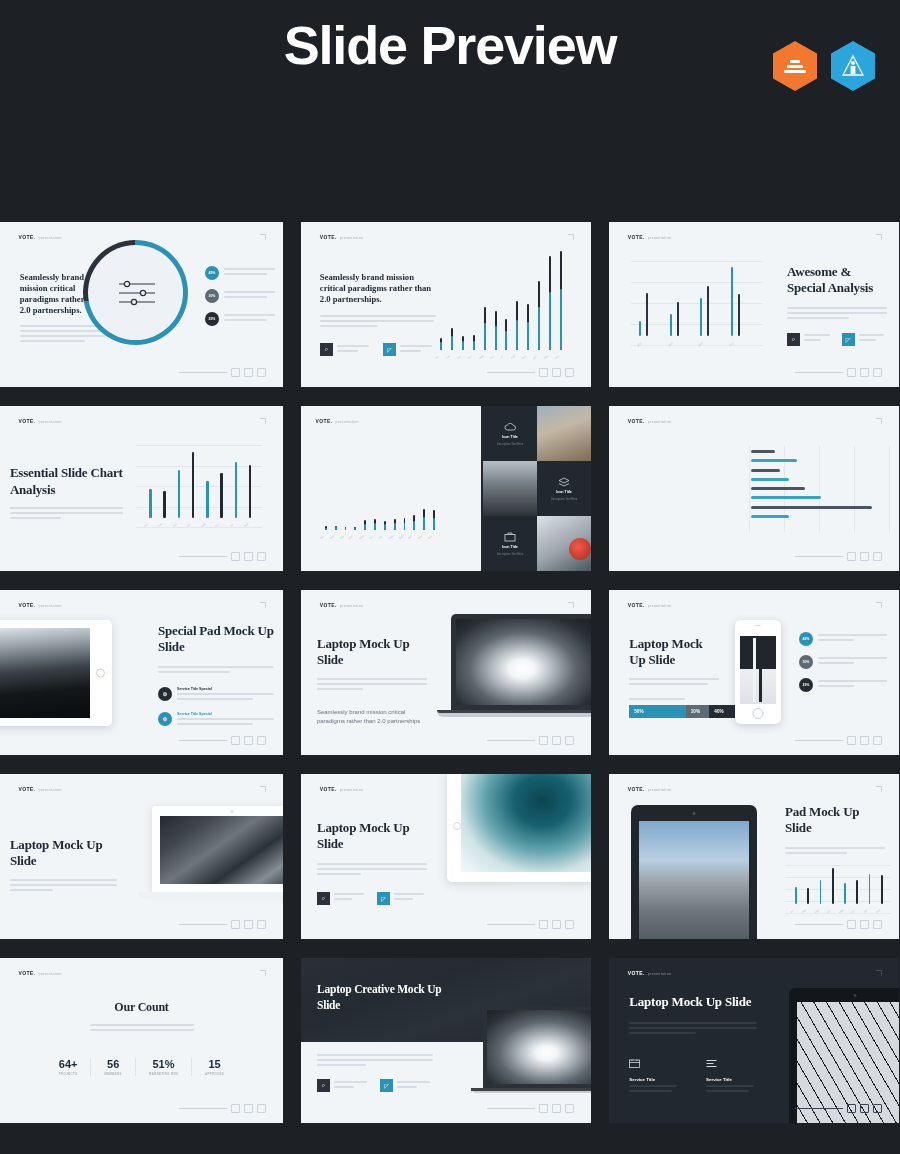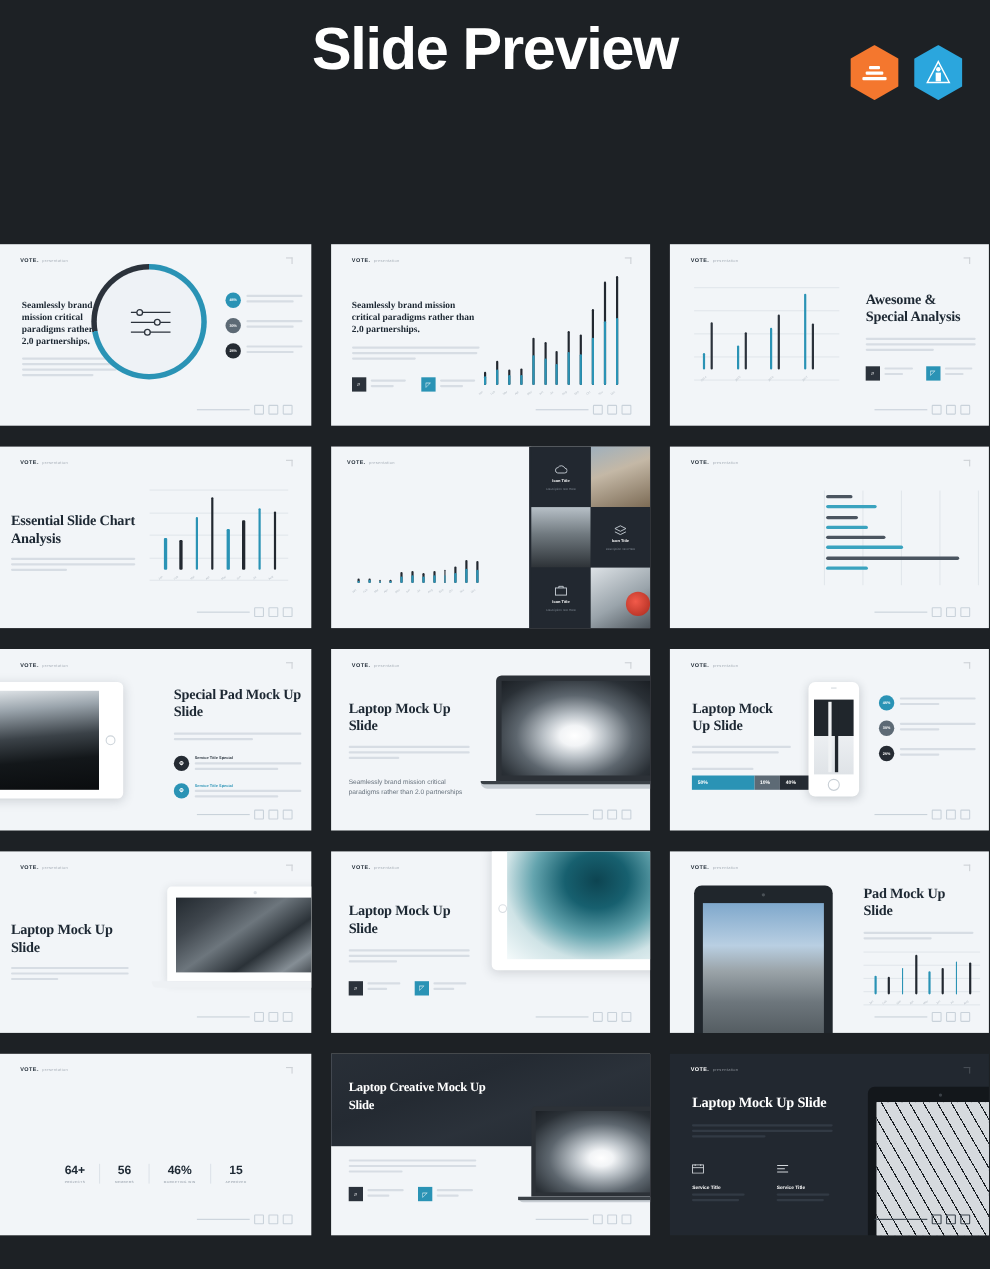--- a/index.html
+++ b/index.html
@@ -741,31 +741,38 @@
         <span class="fdot"></span>
     </div>
   </div>
 
   <div class="slide" id="s13">
     <div class="logo">
       <span class="lmain">VOTE.</span>
       <span class="lsub">presentation</span>
     </div>
     <div class="corner"></div>
+    <div style="position:absolute;left:0;right:0;top:42px;text-align:center;">
+      <div class="s-title" style="font-size:12px;">Our Count</div>
+      <div style="margin:9px auto 0;width:104px;">
+        <div class="tl" style="width:100%"></div>
+          <div class="tl" style="width:100%"></div>
+      </div>
+    </div>
     <div class="stats" style="position:absolute;left:0;right:0;top:100px;">
       <div class="stat">
         <div class="num">64+</div>
         <div class="lbl">PROJECTS</div>
       </div>
       <div class="stat">
         <div class="num">56</div>
         <div class="lbl">MEMBERS</div>
       </div>
       <div class="stat">
-        <div class="num">46%</div>
+        <div class="num">51%</div>
         <div class="lbl">MARKETING WIN</div>
       </div>
       <div class="stat">
         <div class="num">15</div>
         <div class="lbl">APPROVED</div>
       </div>
     </div>
     <div class="sfooter">
       <span class="fline"></span>
         <span class="fdot"></span>

